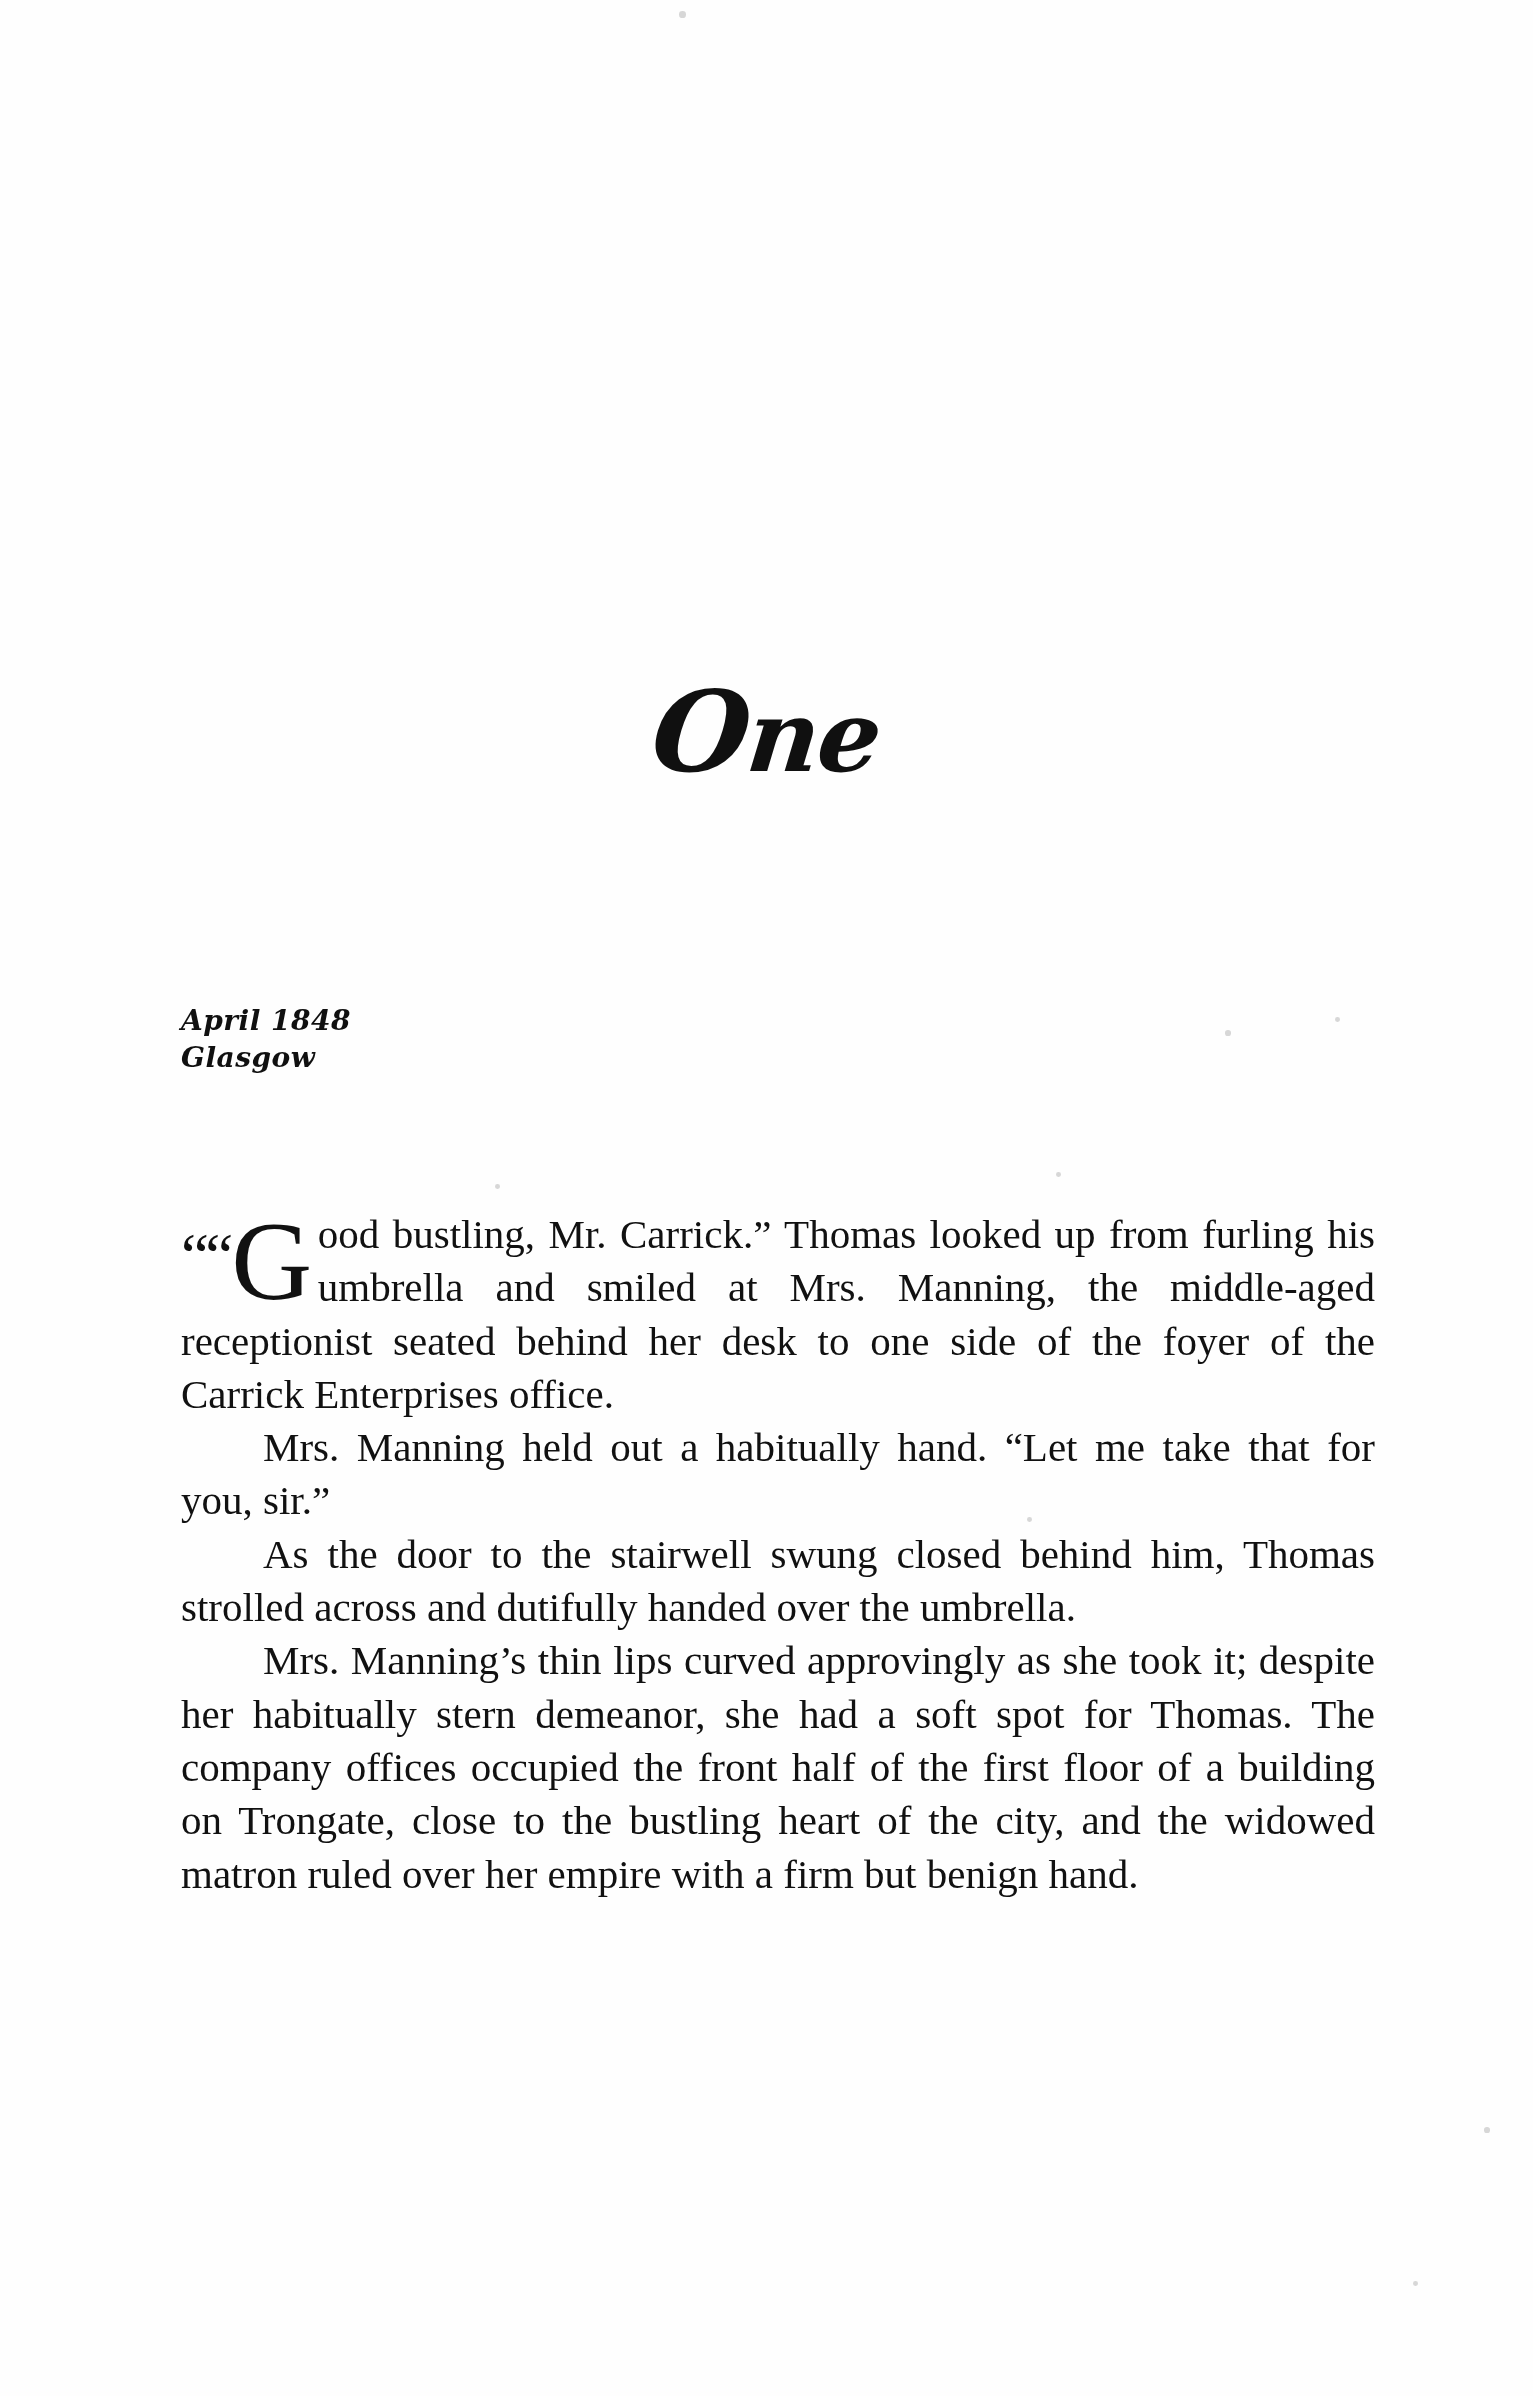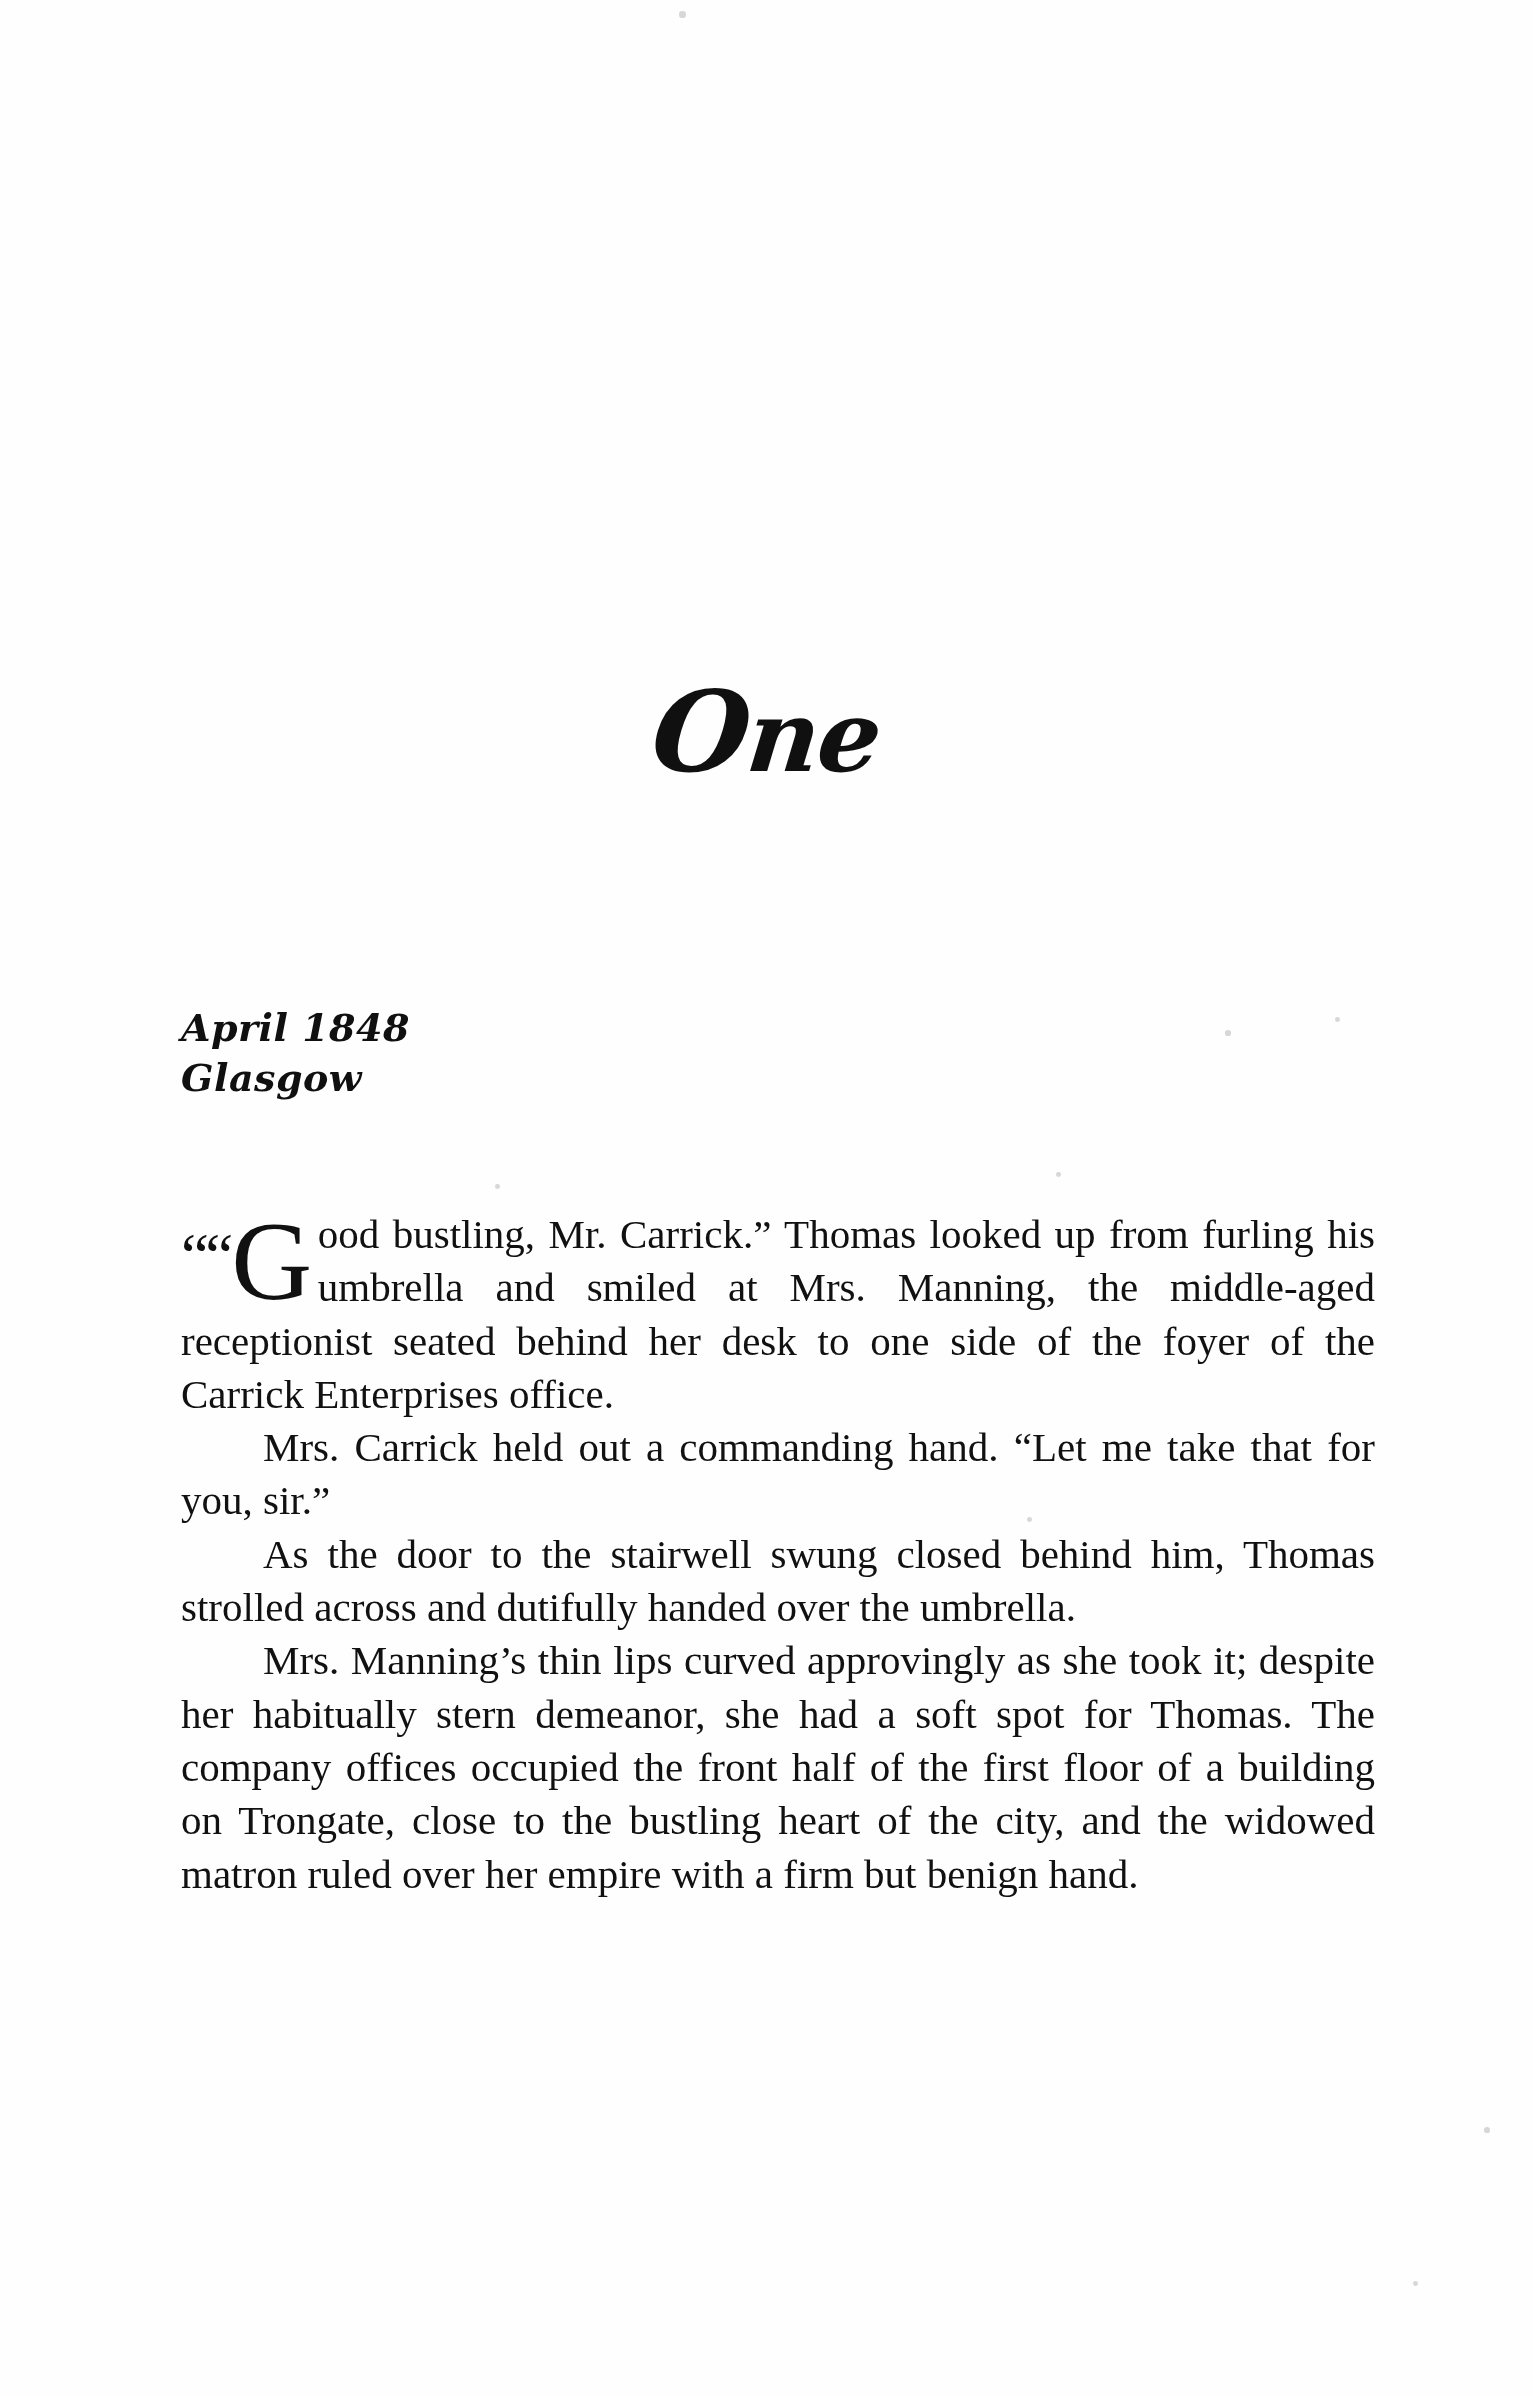--- a/index.html
+++ b/index.html
@@ -41,21 +41,21 @@
     font-size: 112px;
   }
 
   .dateline {
     position: absolute;
     top: 1003px;
     left: 181px;
     font-family: "DejaVu Serif", serif;
     font-style: italic;
     font-weight: 700;
-    font-size: 38px;
+    font-size: 28px;
     line-height: 1.32;
     color: #101010;
     letter-spacing: 0.5px;
   }
 
   .body-text {
     position: absolute;
     top: 1208px;
     left: 181px;
     width: 1194px;
@@ -127,20 +127,20 @@
     <div>Glasgow</div>
   </div>
 
   <div class="body-text">
 
     <p class="first dropcap-wrap">
       <span class="openquote">““</span><span class="dropcap">G</span><span>ood bustling, Mr. Carrick.”</span>
       <span style="display:inline"> </span><span>Thomas looked up from furling his umbrella and smiled at Mrs. Manning, the middle-aged receptionist seated behind her desk to one side of the foyer of the Carrick Enterprises office.</span>
     </p>
 
-    <p>Mrs. Carrick held out a commanding hand. “Let me take that for you, sir.”</p>
+    <p>Mrs. Manning held out a habitually hand. “Let me take that for you, sir.”</p>
     <p>As the door to the stairwell swung closed behind him, Thomas strolled across and dutifully handed over the umbrella.</p>
     <p>Mrs. Manning’s thin lips curved approvingly as she took it; despite her habitually stern demeanor, she had a soft spot for Thomas. The company offices occupied the front half of the first floor of a building on Trongate, close to the bustling heart of the city, and the widowed matron ruled over her empire with a firm but benign hand.</p>
 
   </div>
 
 </div>
 
 
 </body></html>

